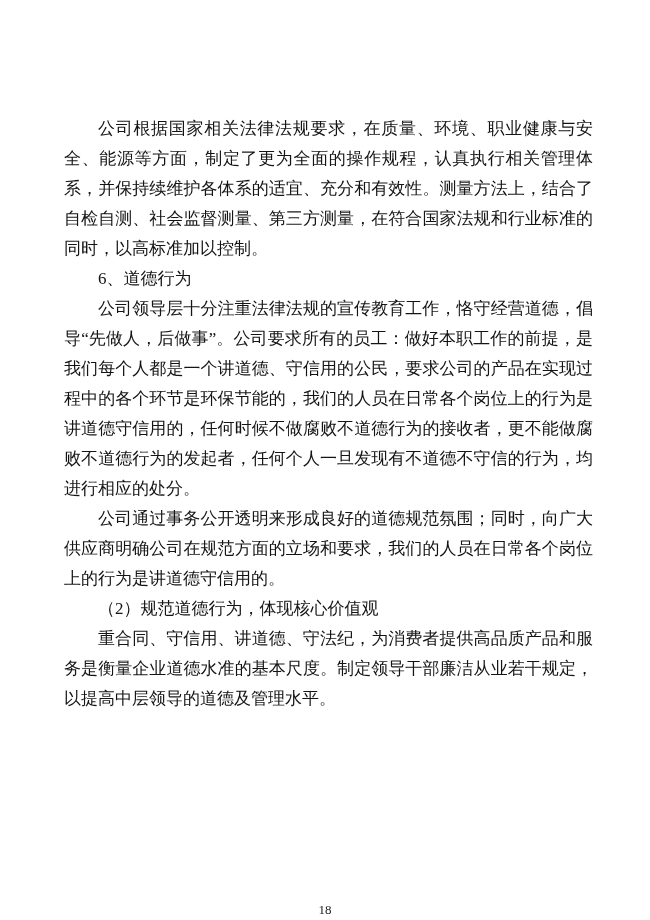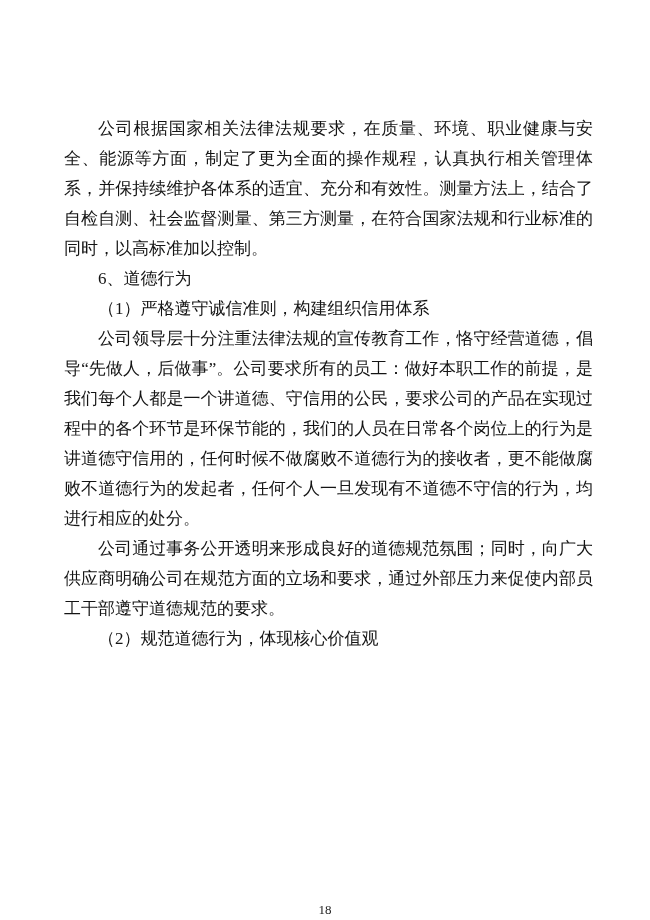--- a/index.html
+++ b/index.html
@@ -42,19 +42,19 @@
     color: #222222;
   }
 </style>
 </head>
 <body>
 
 <div class="page">
   <div class="content">
     <p>公司根据国家相关法律法规要求，在质量、环境、职业健康与安全、能源等方面，制定了更为全面的操作规程，认真执行相关管理体系，并保持续维护各体系的适宜、充分和有效性。测量方法上，结合了自检自测、社会监督测量、第三方测量，在符合国家法规和行业标准的同时，以高标准加以控制。</p>
     <p>6、道德行为</p>
-    <p>（1）严格遵守诚信准则，构建组织信用体系</p>
     <p>公司领导层十分注重法律法规的宣传教育工作，恪守经营道德，倡导“先做人，后做事”。公司要求所有的员工：做好本职工作的前提，是我们每个人都是一个讲道德、守信用的公民，要求公司的产品在实现过程中的各个环节是环保节能的，我们的人员在日常各个岗位上的行为是讲道德守信用的，任何时候不做腐败不道德行为的接收者，更不能做腐败不道德行为的发起者，任何个人一旦发现有不道德不守信的行为，均进行相应的处分。</p>
-    <p>公司通过事务公开透明来形成良好的道德规范氛围；同时，向广大供应商明确公司在规范方面的立场和要求，通过外部压力来促使内部员工干部遵守道德规范的要求。</p>
+    <p>公司通过事务公开透明来形成良好的道德规范氛围；同时，向广大供应商明确公司在规范方面的立场和要求，我们的人员在日常各个岗位上的行为是讲道德守信用的。</p>
     <p>（2）规范道德行为，体现核心价值观</p>
+    <p>重合同、守信用、讲道德、守法纪，为消费者提供高品质产品和服务是衡量企业道德水准的基本尺度。制定领导干部廉洁从业若干规定，以提高中层领导的道德及管理水平。</p>
   </div>
   <div class="footer">18</div>
 </div>
 
 </body></html>

